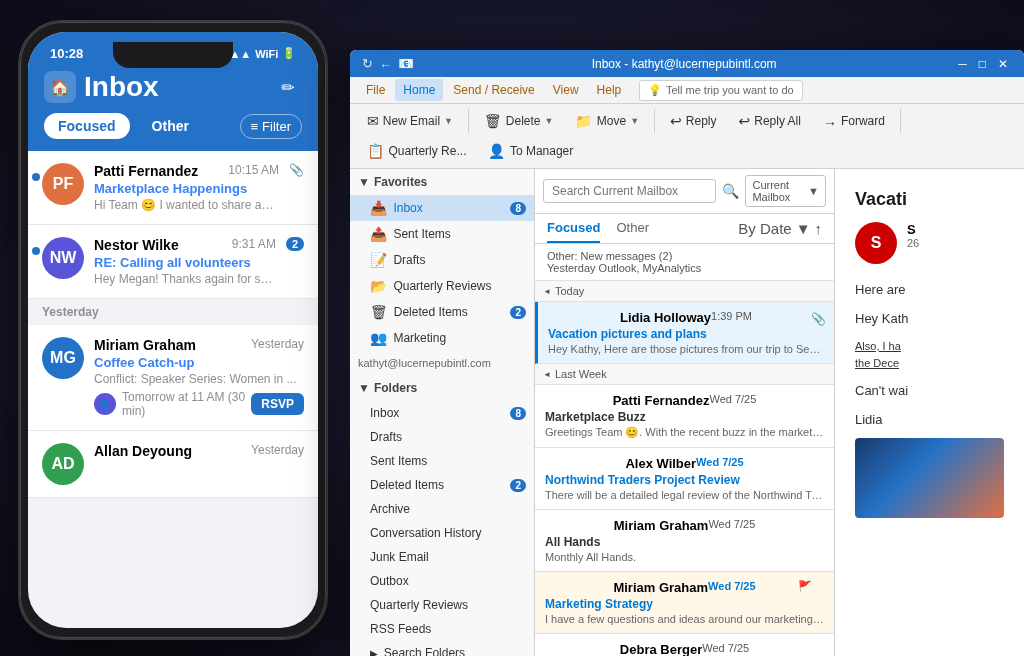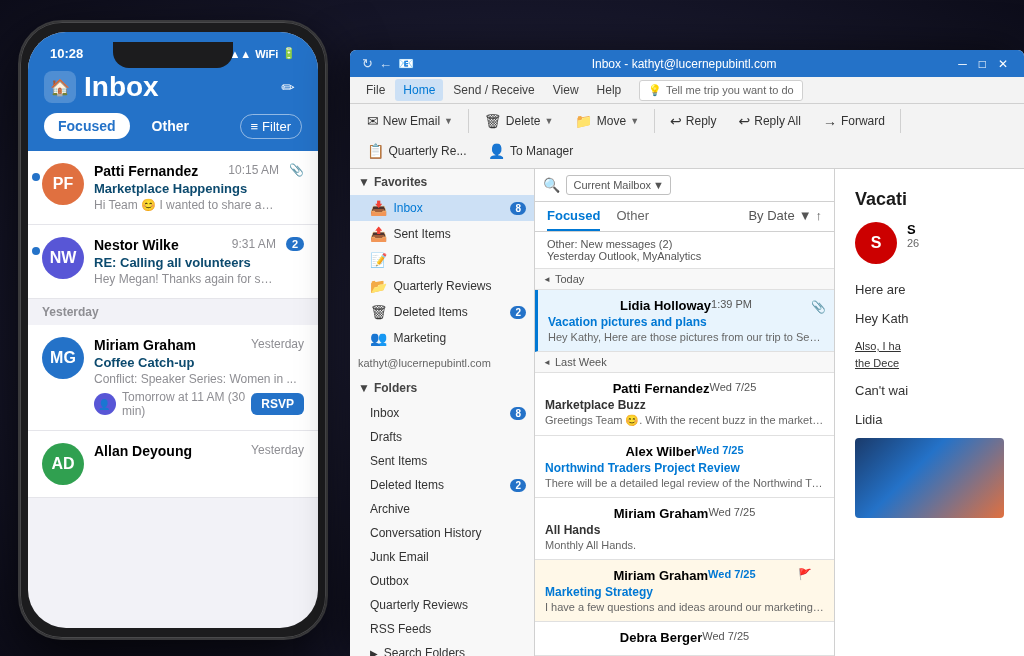--- a/index.html
+++ b/index.html
@@ -205,21 +205,21 @@
     }
 
     .phone-email-time {
       font-size: 12px;
       color: #8e8e93;
     }
 
     .phone-email-subject {
       font-size: 13px;
       font-weight: 600;
-      color: #0c4a6e;
+      color: #3b82f6;
       margin-bottom: 2px;
     }
 
     .phone-email-preview {
       font-size: 12px;
       color: #8e8e93;
       white-space: nowrap;
       overflow: hidden;
       text-overflow: ellipsis;
     }
@@ -312,21 +312,21 @@
       padding: 2px 8px;
       border-bottom: 1px solid #d0d0d0;
       font-size: 12px;
       gap: 2px;
     }
 
     .menu-item {
       padding: 4px 8px;
       border-radius: 3px;
       cursor: pointer;
-      color: #404040;
+      color: #a16207;
     }
 
     .menu-item.active {
       background: #cce0f5;
       color: #0078d4;
     }
 
     .tell-me-box {
       display: flex;
       align-items: center;
@@ -892,31 +892,32 @@
       <div class="folder-item">
         <span style="font-size:10px;">▶</span>
         <span class="folder-label">Search Folders</span>
       </div>
 
     </div>
 
     <div class="email-list-pane">
 
       <div class="search-bar">
+        <input type="text" class="search-input" placeholder="Search Current Mailbox" style="">
         <span style="font-size:14px;color:#666;">🔍</span>
         <div class="search-scope">
           <span>Current Mailbox</span>
           <span>▼</span>
         </div>
       </div>
 
       <div class="focused-tabs">
         <div class="focused-tab active">Focused</div>
         <div class="focused-tab">Other</div>
-        <div style="margin-left:auto;display:flex;align-items:flex-start;gap:4px;font-size:13px;color:#555;padding-bottom:6px;">
+        <div style="margin-left:auto;display:flex;align-items:flex-end;gap:4px;font-size:15px;color:#555;padding-bottom:6px;">
           <span>By Date</span>
           <span>▼</span>
           <span>↑</span>
         </div>
       </div>
 
       <div class="email-list-scroll">
 
         <div class="other-notice">
           <div>Other: New messages (2)</div>

